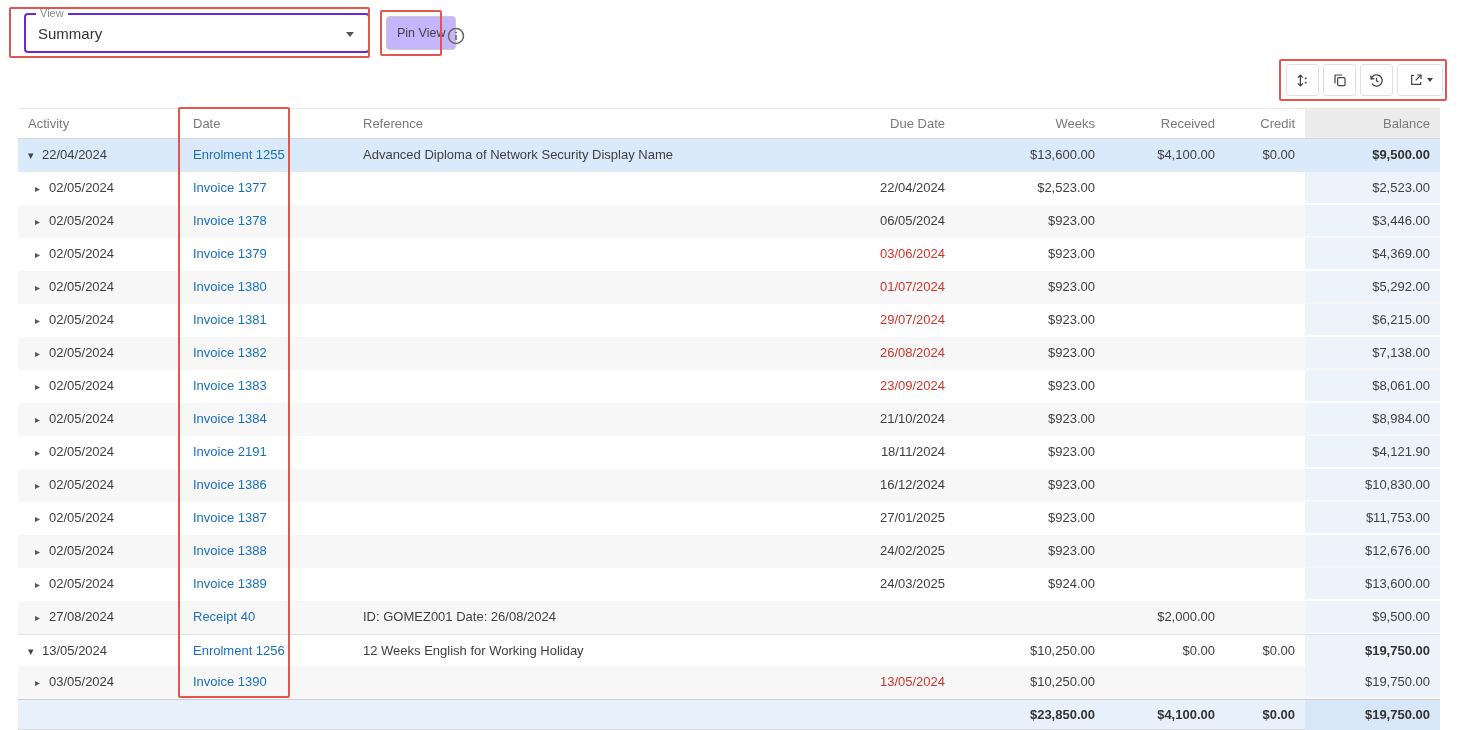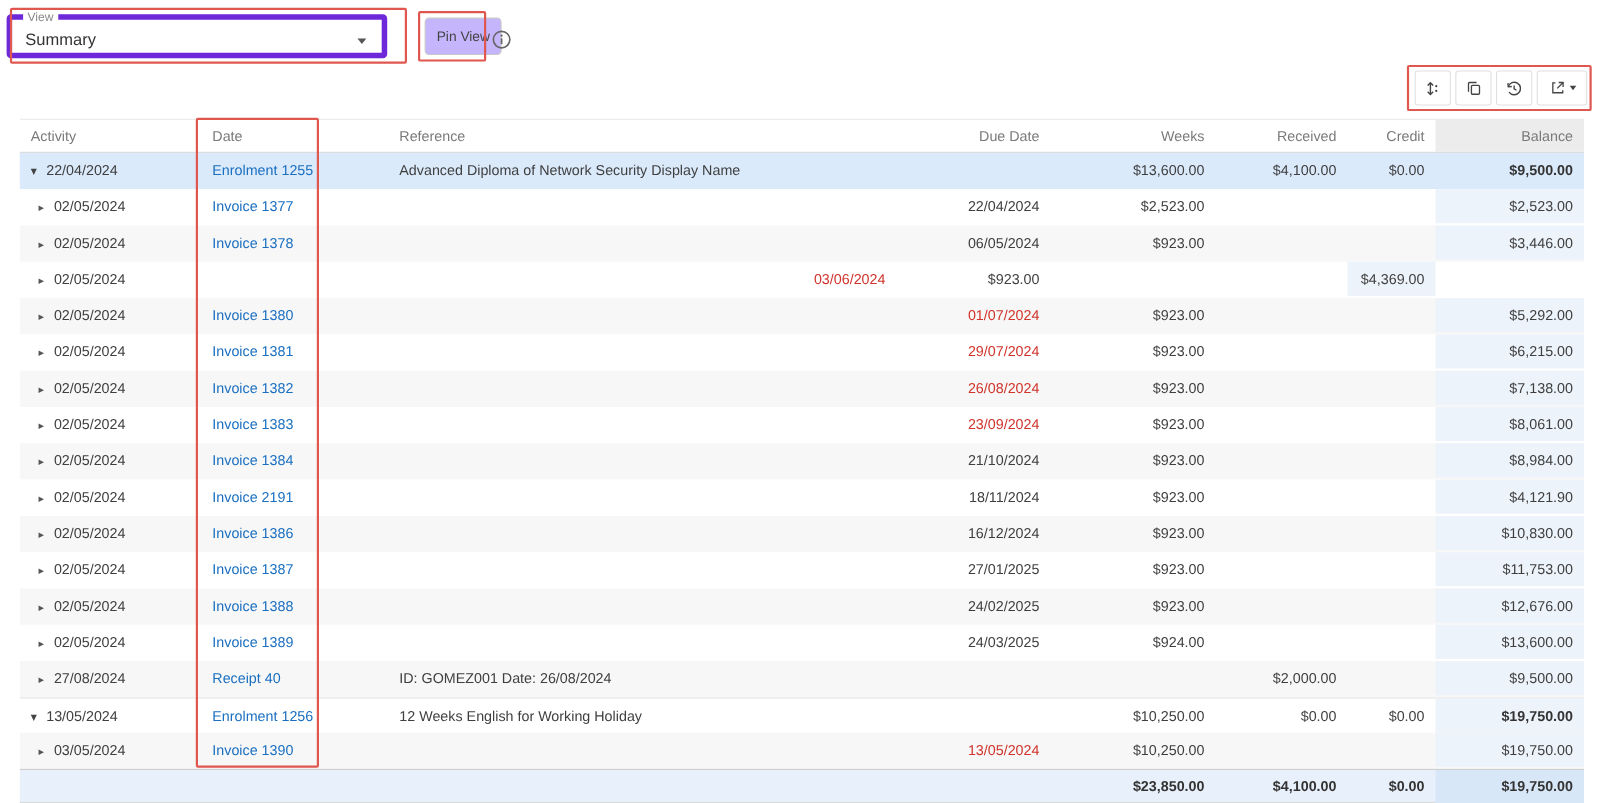--- a/index.html
+++ b/index.html
@@ -7,21 +7,21 @@
     --overdue-color:#d0342c;
     --highlight-bg:#dbeafb;
     --annotation-color:#df574f;
     --balance-bg:#edf3fa;
   }
   *{box-sizing:border-box;}
   body{margin:0;font-family:"Liberation Sans",sans-serif;background:#fff;color:#3f3f3f;}
   .screen{position:relative;width:1458px;height:730px;background:#fff;overflow:hidden;}
 
   
-  .view-select{position:absolute;left:6px;top:13px;width:346px;height:40px;border:5px solid #6d28d9;border-radius:4px;background:#fff;cursor:pointer;}
+  .view-select{position:absolute;left:24px;top:13px;width:346px;height:40px;border:2px solid #6d28d9;border-radius:4px;background:#fff;cursor:pointer;}
   .vs-label{position:absolute;top:-8px;left:10px;background:#fff;padding:0 4px;font-size:11px;color:#8a8a8a;}
   .vs-value{position:absolute;left:12px;top:0;line-height:38px;font-size:15px;color:#333;}
   .vs-caret{position:absolute;right:14px;top:17px;width:0;height:0;border-left:4.5px solid transparent;border-right:4.5px solid transparent;border-top:5.5px solid #555;}
 
   
   .pin-btn{position:absolute;left:386px;top:16px;height:34px;padding:0 10px;border:1px solid #c9c9c9;border-radius:4px;background:#c4b5fd;font-family:inherit;font-size:12.5px;color:#444;cursor:pointer;}
 
   
   .info{position:absolute;left:447px;top:27px;width:18px;height:18px;display:inline-flex;cursor:pointer;}
 
@@ -163,20 +163,21 @@
           <div class="cell col-activity"><span class="activity-link">Invoice 1378</span></div>
           <div class="cell col-reference"></div>
           <div class="cell col-due_date align-right">06/05/2024</div>
           <div class="cell col-amount align-right">$923.00</div>
           <div class="cell col-received align-right"></div>
           <div class="cell col-credit align-right"></div>
           <div class="cell col-balance align-right">$3,446.00</div>
         </div>
         <div class="row child">
           <div class="cell col-date"><span class="caret">▸</span><span>02/05/2024</span></div>
+          <div class="cell col-activity"><span class="activity-link">Invoice 1379</span></div>
           <div class="cell col-reference"></div>
           <div class="cell col-due_date align-right overdue">03/06/2024</div>
           <div class="cell col-amount align-right">$923.00</div>
           <div class="cell col-received align-right"></div>
           <div class="cell col-credit align-right"></div>
           <div class="cell col-balance align-right">$4,369.00</div>
         </div>
         <div class="row child">
           <div class="cell col-date"><span class="caret">▸</span><span>02/05/2024</span></div>
           <div class="cell col-activity"><span class="activity-link">Invoice 1380</span></div>

